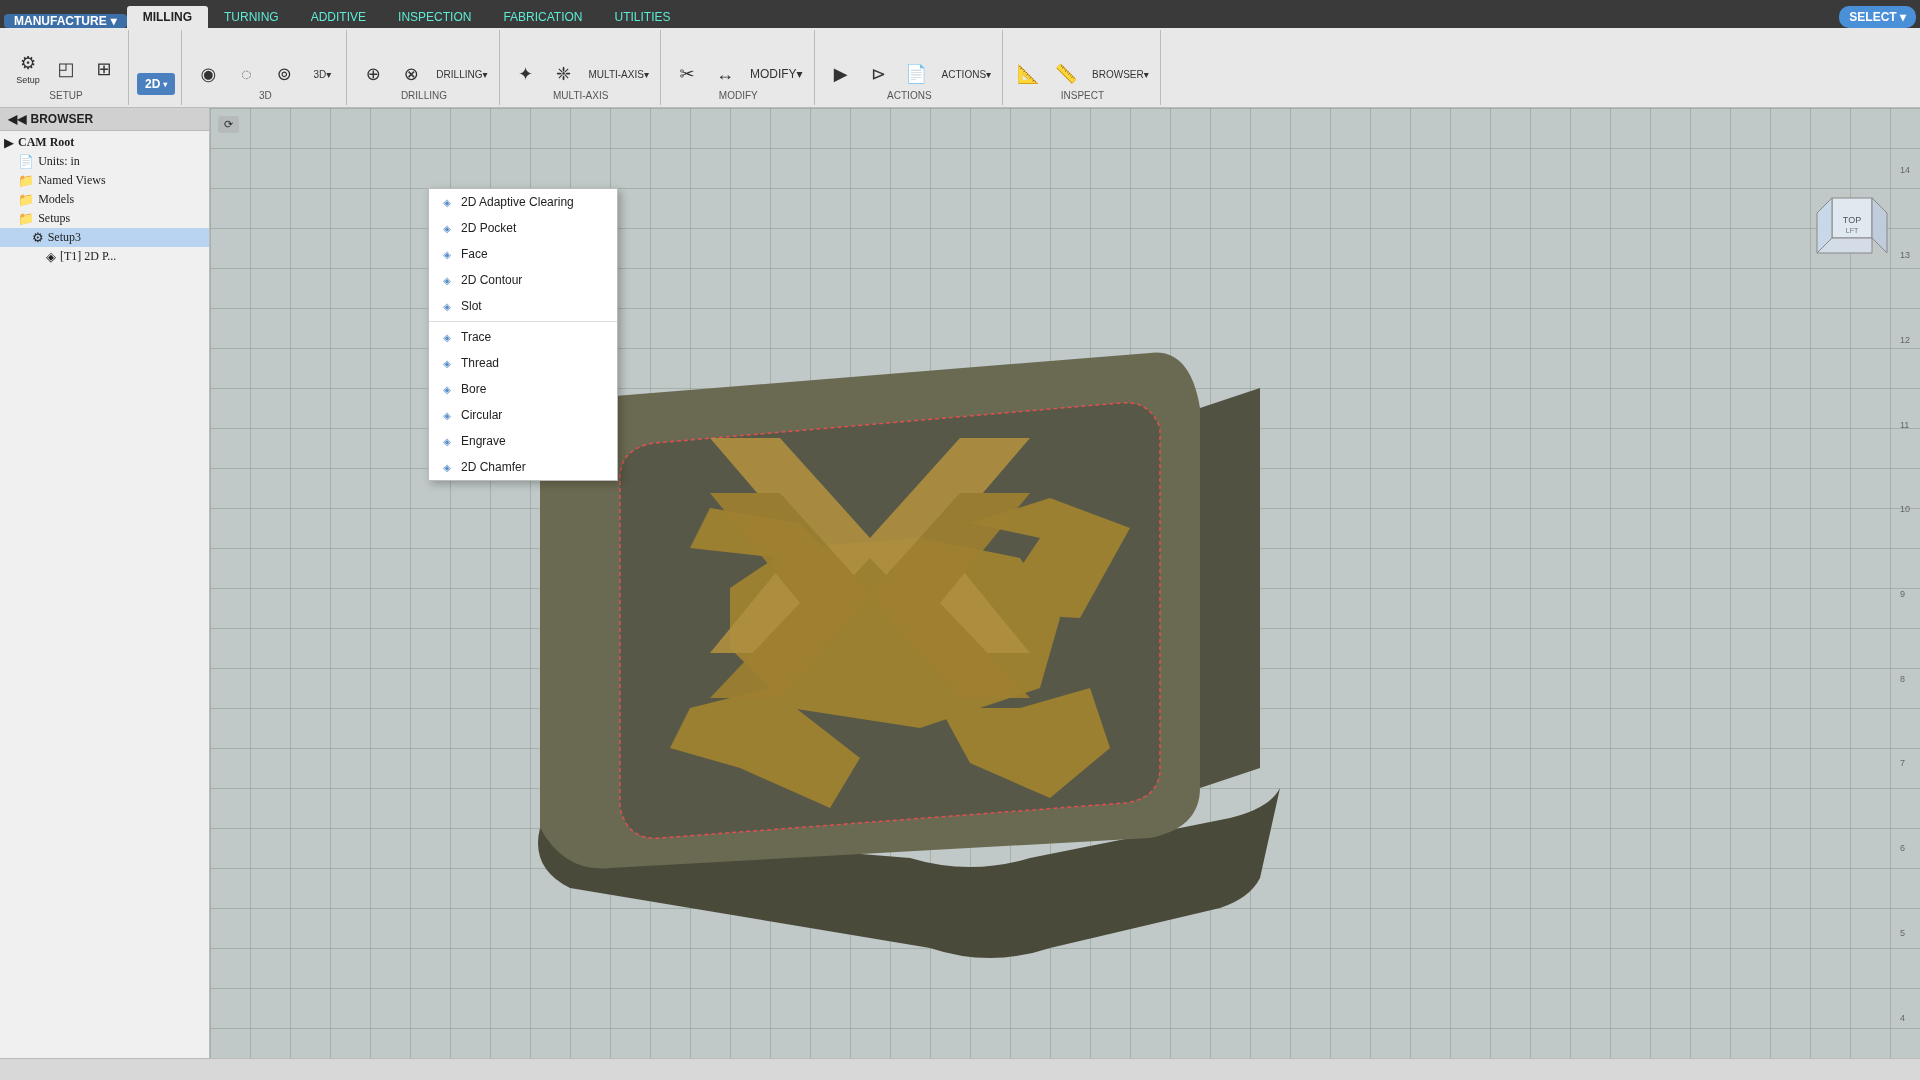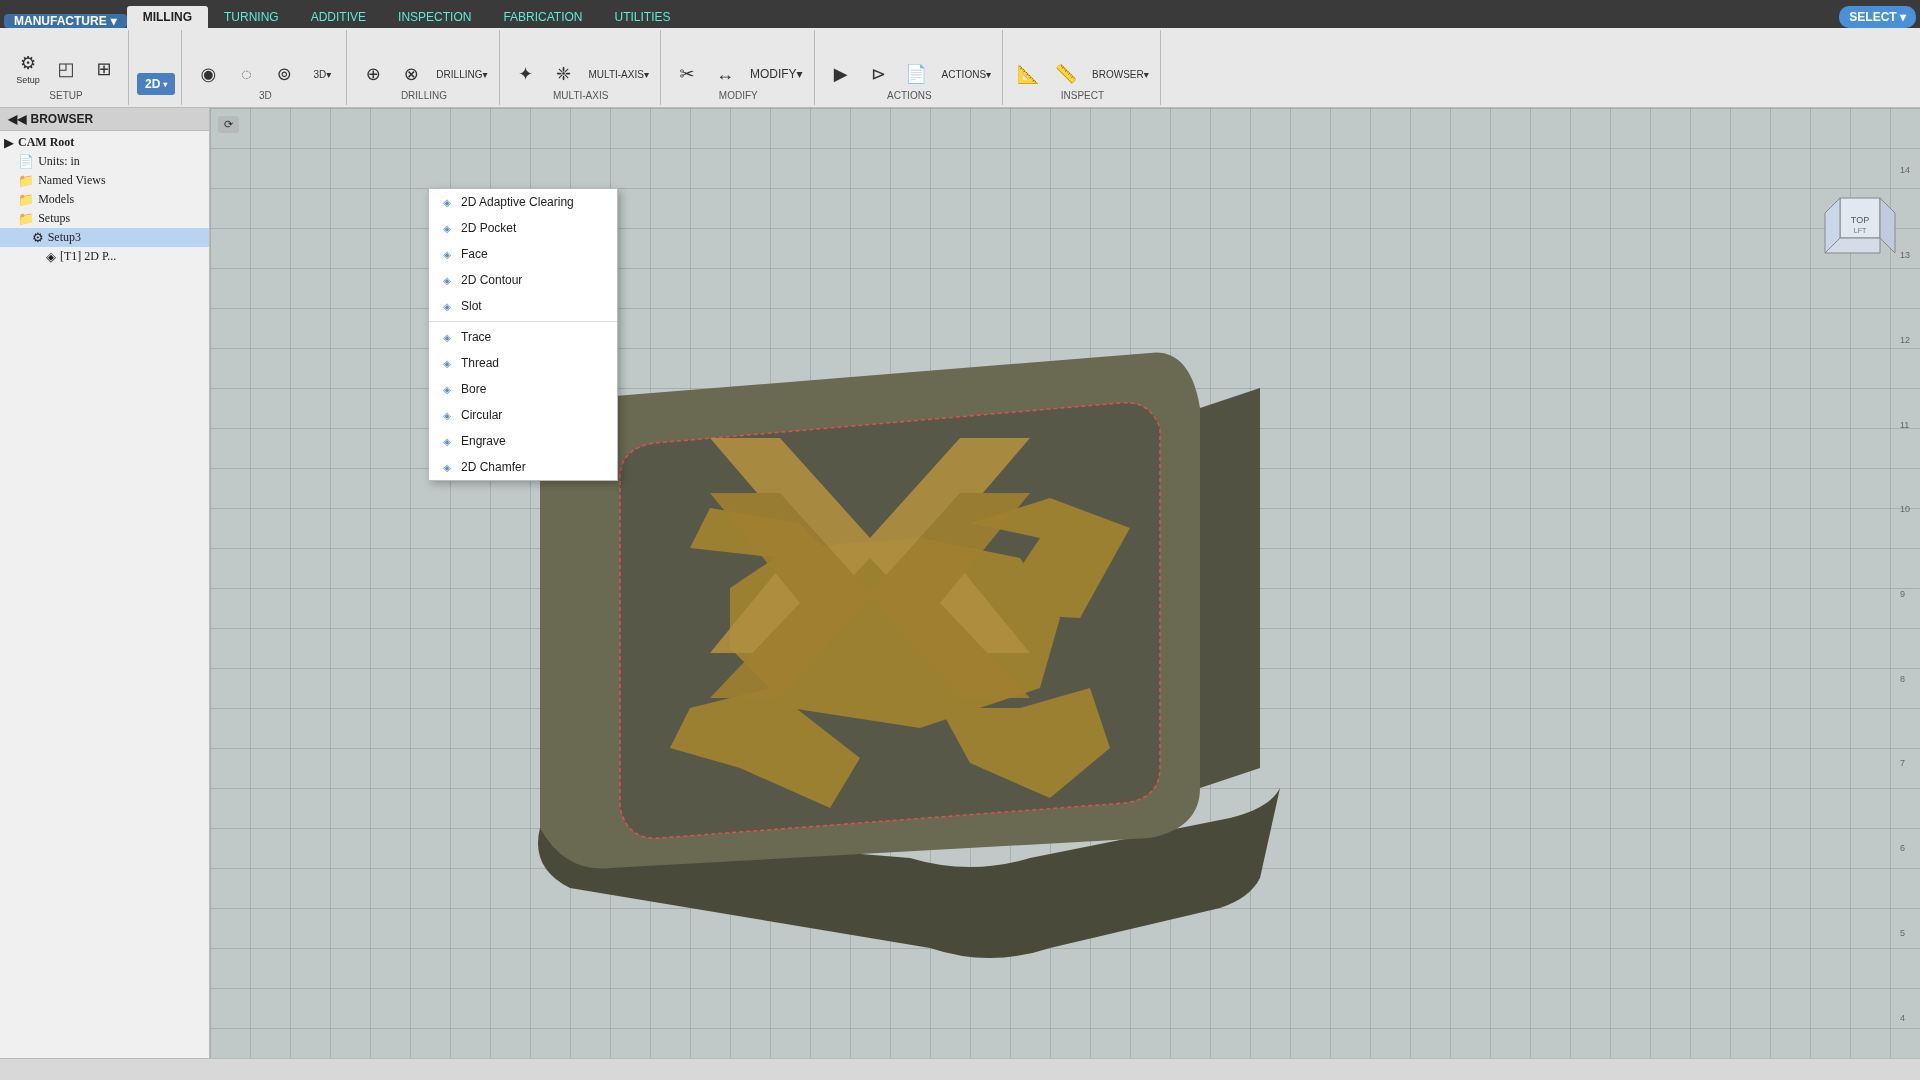--- a/index.html
+++ b/index.html
@@ -35,21 +35,21 @@
     .viewport { flex: 1; position: relative; overflow: hidden; background: #c0c8c8; }
     .viewport-grid { position: absolute; inset: 0; background-image: linear-gradient(rgba(100,120,100,0.3) 1px, transparent 1px), linear-gradient(90deg, rgba(100,120,100,0.3) 1px, transparent 1px); background-size: 40px 40px; }
 
     
     .dropdown-menu { position: absolute; top: 80px; left: 218px; width: 190px; background: white; border: 1px solid #bbb; box-shadow: 3px 3px 8px rgba(0,0,0,0.25); z-index: 100; }
     .dropdown-item { display: flex; align-items: center; padding: 5px 10px; cursor: pointer; font-size: 12px; gap: 6px; }
     .dropdown-item .item-icon { width: 16px; height: 16px; border-radius: 50%; display: inline-flex; align-items: center; justify-content: center; font-size: 10px; }
     .dropdown-divider { height: 1px; background: #ddd; margin: 2px 0; }
 
     
-    .view-cube { position: absolute; top: 80px; right: 20px; width: 80px; height: 80px; }
+    .view-cube { position: absolute; top: 80px; right: 28px; width: 80px; height: 80px; }
 
     
     .ruler-right { position: absolute; right: 0; top: 0; width: 20px; height: 100%; display: flex; flex-direction: column; justify-content: space-around; padding: 20px 0; }
     .ruler-mark { font-size: 9px; color: #666; text-align: left; padding-right: 2px; }
 
     
     .manufacture-btn { background: #3c6ea8; color: white; border-radius: 4px; padding: 0 10px; font-size: 12px; font-weight: 600; cursor: pointer; display: flex; align-items: center; gap: 4px; margin-left: 4px; white-space: nowrap; }
 
     
     .status-bar { position: absolute; bottom: 0; left: 0; right: 0; height: 22px; background: #d8d8d8; border-top: 1px solid #bbb; display: flex; align-items: center; padding: 0 8px; font-size: 11px; color: #444; gap: 16px; }

